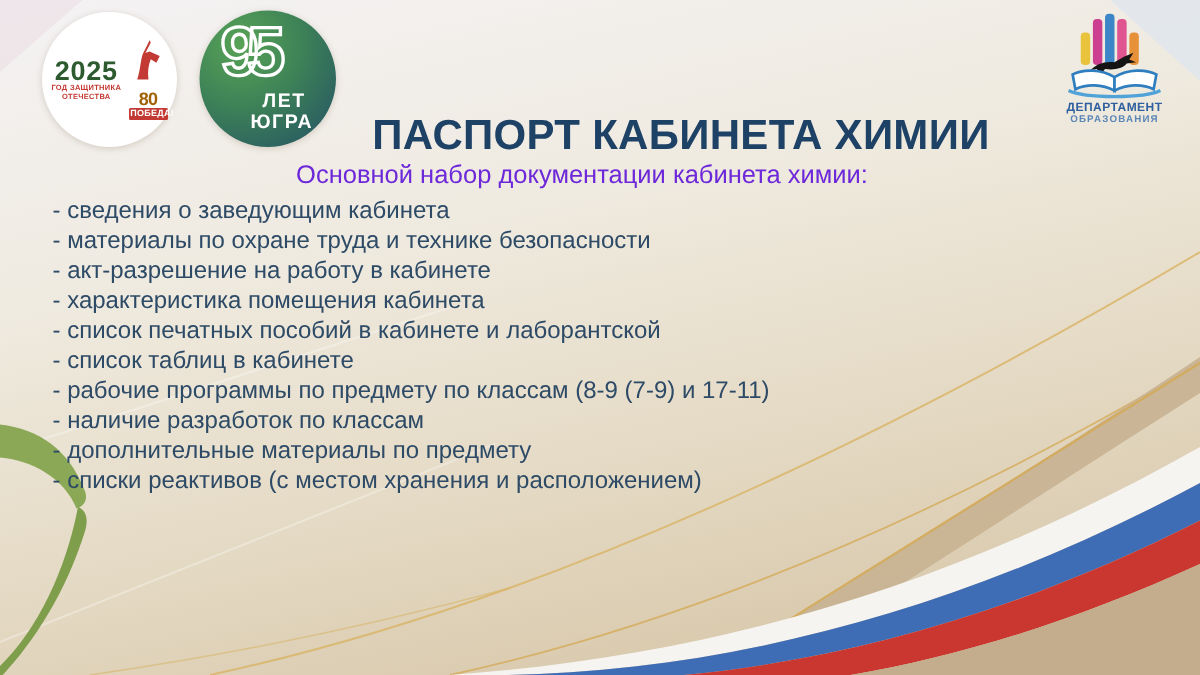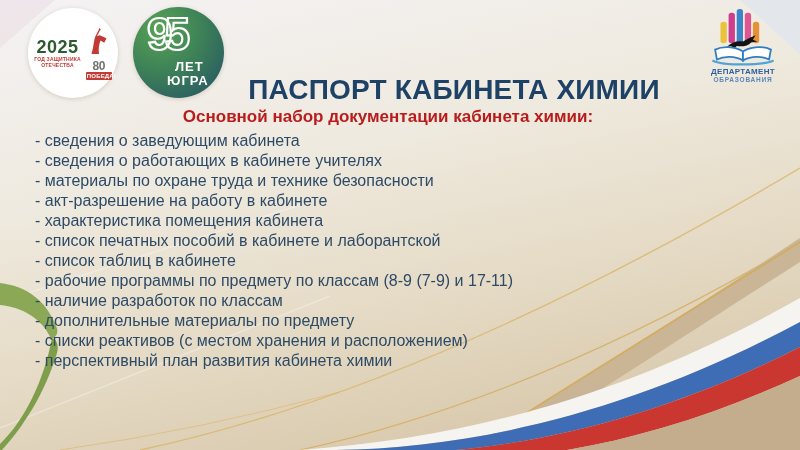--- a/index.html
+++ b/index.html
@@ -15,21 +15,21 @@
   .circle-2025{
     left:28px;top:8px;width:90px;height:90px;border-radius:50%;
     background:#ffffff;box-shadow:0 1px 4px rgba(120,100,70,.25);
     display:flex;align-items:center;justify-content:center;
   }
   .c2025-inner{display:flex;align-items:center;gap:5px;}
   .c2025-left{text-align:center;}
   .year-2025{font-size:18px;font-weight:bold;color:#2d5a2f;line-height:17px;letter-spacing:.5px;}
   .motto{font-size:5px;font-weight:bold;color:#c23a33;line-height:6px;letter-spacing:.2px;}
   .c2025-right{text-align:center;position:relative;width:26px;}
-  .badge-80{font-size:12px;font-weight:bold;color:#737373;line-height:11px;letter-spacing:-.5px;}
+  .badge-80{font-size:12px;font-weight:bold;color:#a16207;line-height:11px;letter-spacing:-.5px;}
   .badge-pobeda{font-size:6px;font-weight:bold;color:#ffffff;background:#c23a33;border-radius:1px;
     padding:1px 1px;line-height:6px;letter-spacing:.2px;}
   
   .circle-ugra{
     left:133px;top:7px;width:91px;height:91px;border-radius:50%;
     background:radial-gradient(circle at 30% 25%,#58a356 0%,#3d8157 45%,#234f66 100%);
     box-shadow:0 1px 4px rgba(120,100,70,.25);
   }
   .ugra-95{
     position:absolute;left:14px;top:2px;font-size:46px;font-weight:bold;color:#ffffff;
@@ -45,21 +45,21 @@
   .dept svg{display:block;margin:0 auto;}
   .dept-l1{font-size:8px;font-weight:bold;color:#2e5f9e;line-height:8px;letter-spacing:.3px;}
   .dept-l2{font-size:6.5px;font-weight:bold;color:#5b87b8;line-height:8px;letter-spacing:.8px;}
   
   .title{
     top:74px;left:108px;right:0;text-align:center;
     font-size:28px;font-weight:bold;color:#1e4166;letter-spacing:.2px;
   }
   .subtitle{
     top:107px;left:0;right:24px;text-align:center;
-    font-size:17px;font-weight:bold;color:#b91c1c;
+    font-size:17px;font-weight:normal;color:#6d28d9;
   }
   
   .doc-list{top:131px;left:35px;right:10px;}
   .doc-item{
     font-size:16px;line-height:20px;color:#2d4a66;white-space:nowrap;
   }
 </style>
 </head>
 <body>
 
@@ -138,24 +138,22 @@
   <div class="dept-l1">ДЕПАРТАМЕНТ</div>
   <div class="dept-l2">ОБРАЗОВАНИЯ</div>
 </div>
 
 <div class="abs title">ПАСПОРТ КАБИНЕТА ХИМИИ</div>
 
 <div class="abs subtitle">Основной набор документации кабинета химии:</div>
 
 <div class="abs doc-list">
   <div class="doc-item">- сведения о заведующим кабинета</div>
-  <div class="doc-item">- сведения о работающих в кабинете учителях</div>
   <div class="doc-item">- материалы по охране труда и технике безопасности</div>
   <div class="doc-item">- акт-разрешение на работу в кабинете</div>
   <div class="doc-item">- характеристика помещения кабинета</div>
   <div class="doc-item">- список печатных пособий в кабинете и лаборантской</div>
   <div class="doc-item">- список таблиц в кабинете</div>
   <div class="doc-item">- рабочие программы по предмету по классам (8-9 (7-9) и 17-11)</div>
   <div class="doc-item">- наличие разработок по классам</div>
   <div class="doc-item">- дополнительные материалы по предмету</div>
   <div class="doc-item">- списки реактивов (с местом хранения и расположением)</div>
-  <div class="doc-item">- перспективный план развития кабинета химии</div>
 </div>
 
 </body></html>

